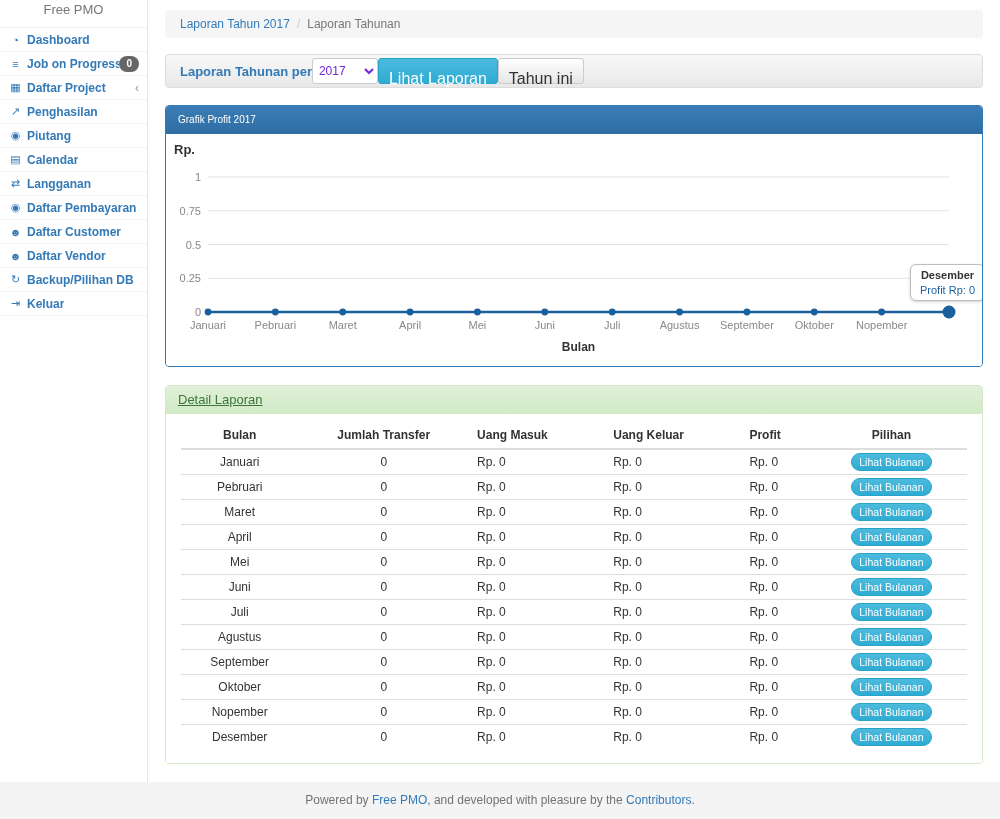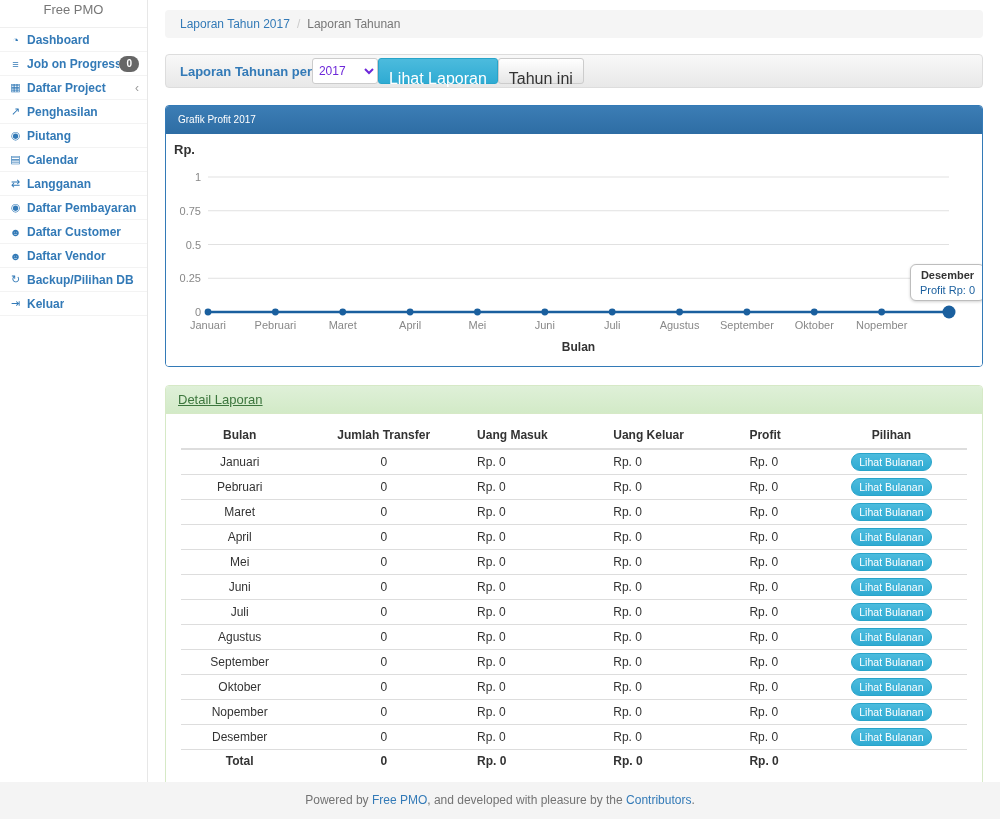--- a/index.html
+++ b/index.html
@@ -294,28 +294,20 @@
             <td class="c"><span class="btn-xs">Lihat Bulanan</span></td>
           </tr>
           <tr>
             <td class="c">Desember</td>
             <td class="c">0</td>
             <td class="r">Rp. 0</td>
             <td class="r">Rp. 0</td>
             <td class="r">Rp. 0</td>
             <td class="c"><span class="btn-xs">Lihat Bulanan</span></td>
           </tr>
-          <tr class="total-row">
-            <td class="c">Total</td>
-            <td class="c">0</td>
-            <td class="r">Rp. 0</td>
-            <td class="r">Rp. 0</td>
-            <td class="r">Rp. 0</td>
-            <td class="c"></td>
-          </tr>
         </tbody>
       </table>
     </div>
   </div>
 </div>
 
 <div class="footer">
   <span>Powered by </span><a href="#">Free PMO</a><span>, and developed with pleasure by the </span><a href="#">Contributors</a><span>.</span>
 </div>
 

